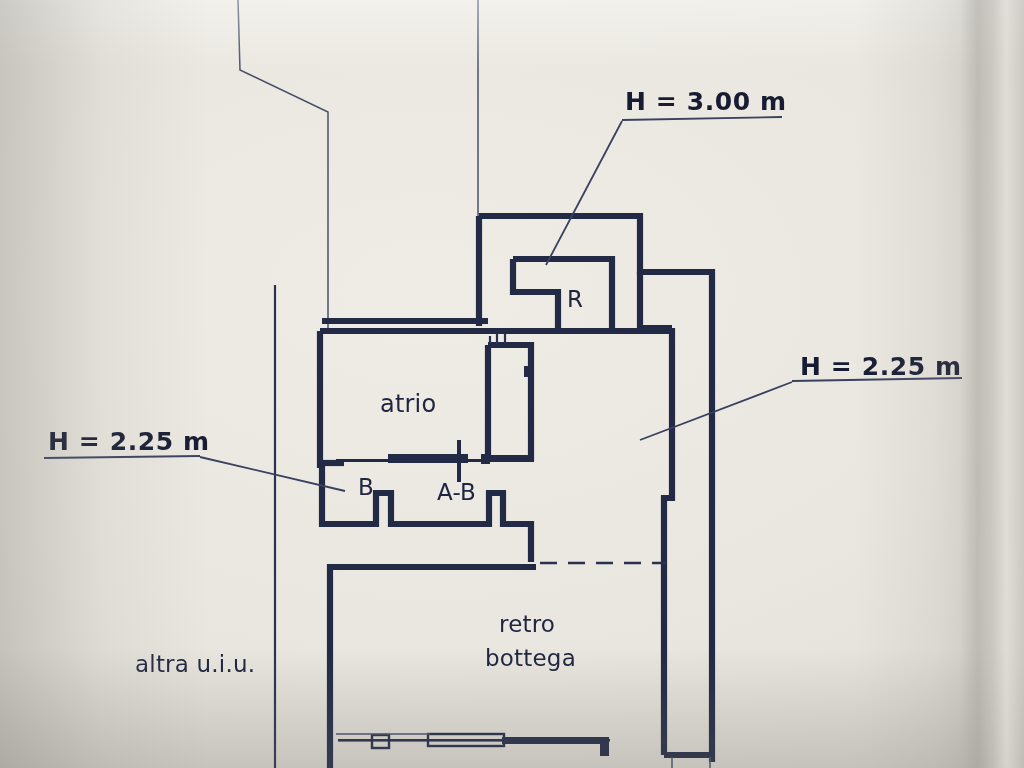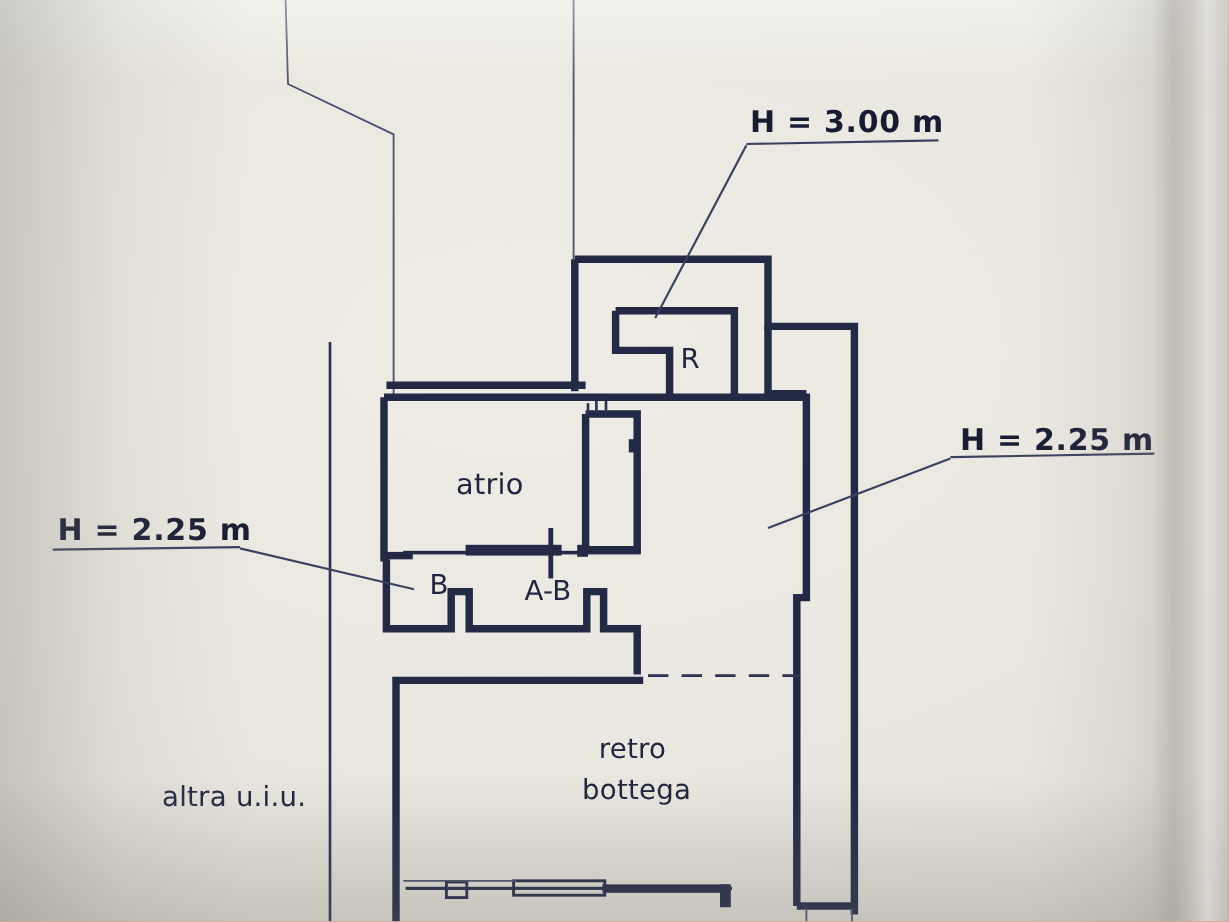--- a/index.html
+++ b/index.html
@@ -9,21 +9,21 @@
     background: #ffffff;
   }
   body {
     font-family: "DejaVu Sans", sans-serif;
   }
   #plan-sheet {
     position: relative;
     width: 1024px;
     height: 768px;
     overflow: hidden;
-    background: #b91c1c;
+    background: #c4b5fd;
   }
   
   #paper-base {
     position: absolute;
     inset: 0;
     background:
       radial-gradient(120% 95% at 42% 38%, #eeece5 0%, #e9e7df 46%, #e2e0d8 76%, #d8d6cf 100%);
   }
   #paper-shade-left {
     position: absolute;

